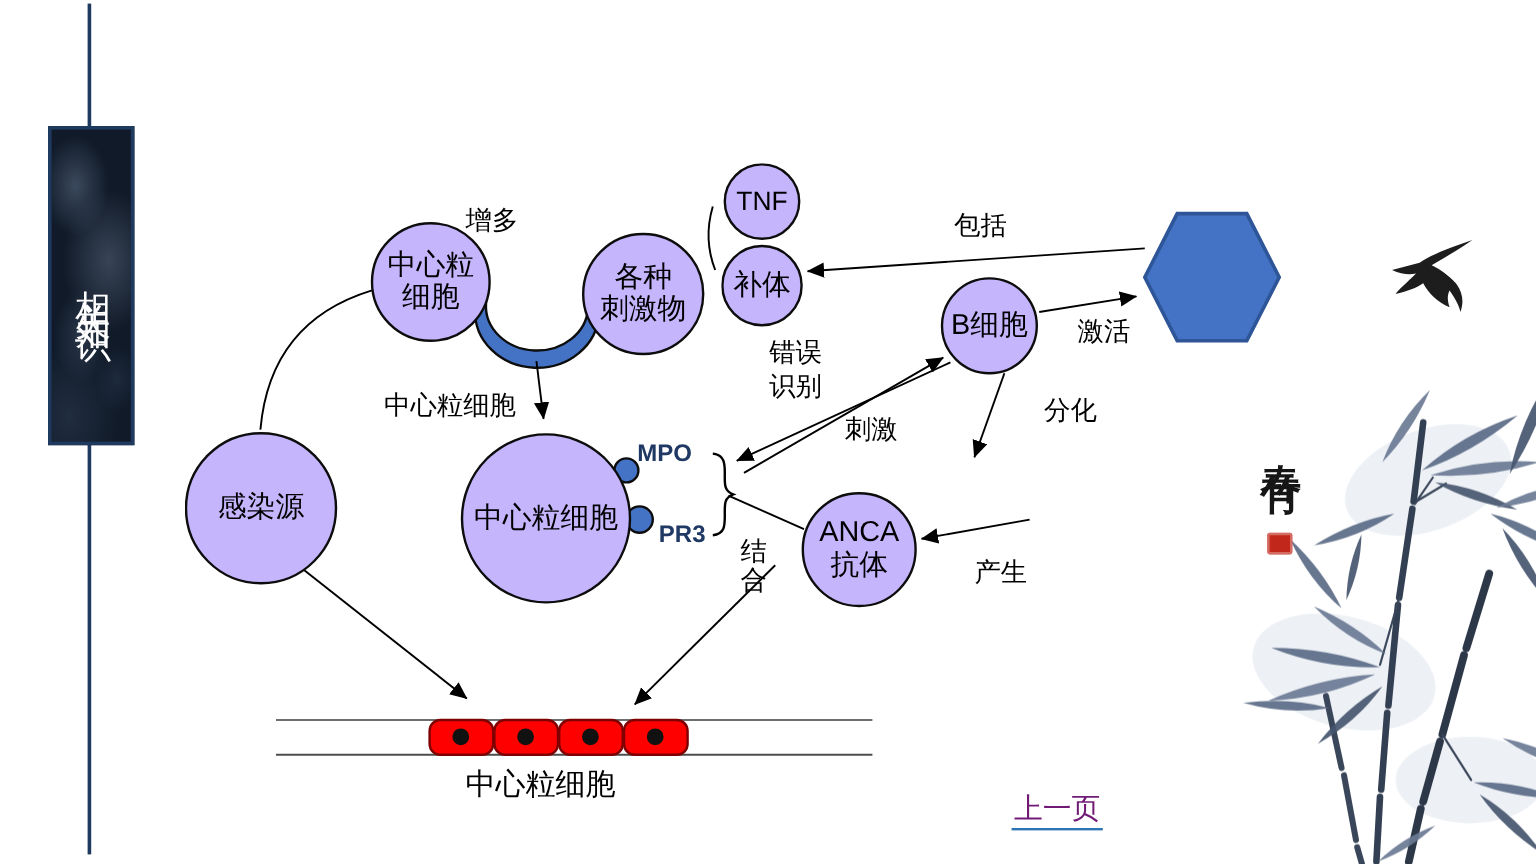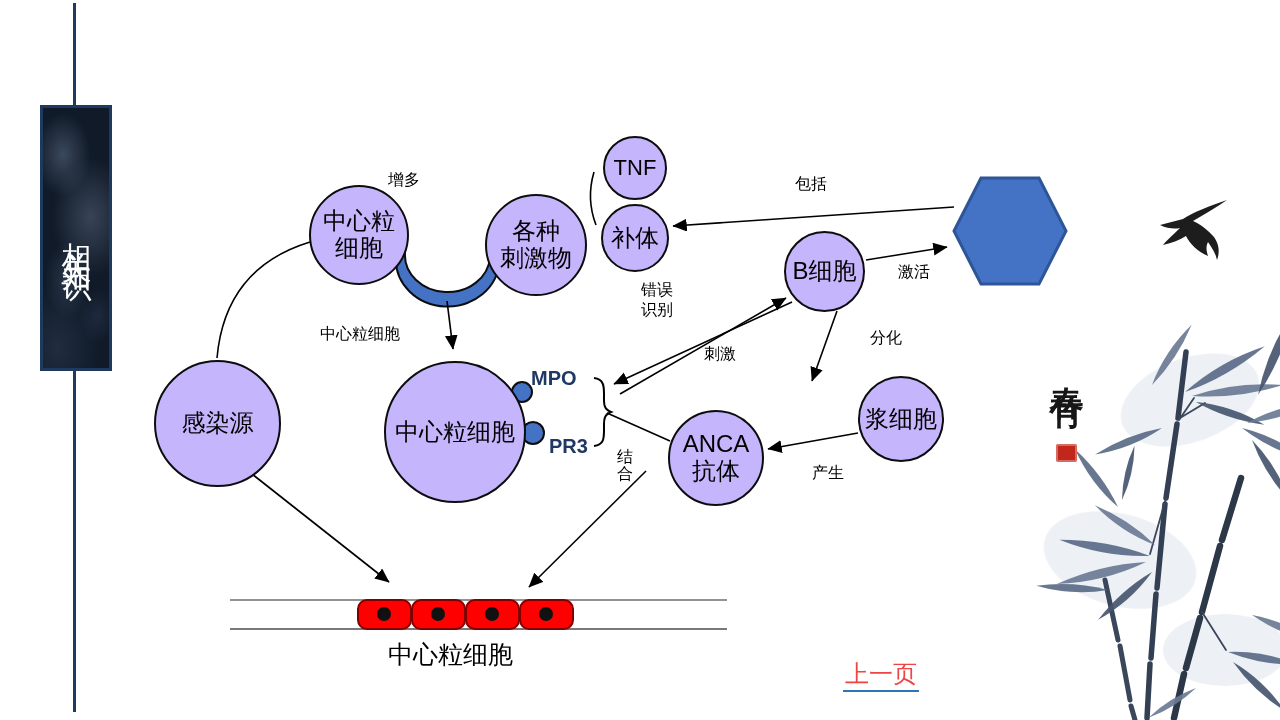--- a/index.html
+++ b/index.html
@@ -18,23 +18,23 @@
   .banner-title{width:100%;height:100%;display:flex;align-items:center;justify-content:center;
           writing-mode:vertical-rl;letter-spacing:10px;color:#fff;font-size:30px;
           font-family:"DejaVu Serif",serif;}
   svg.layer{position:absolute;left:0;top:0;z-index:1;}
   .node{position:absolute;box-sizing:border-box;background:#c4b5fd;border:2px solid #0d0d0d;
         border-radius:50%;display:flex;align-items:center;justify-content:center;
         text-align:center;white-space:pre-line;font-size:24px;line-height:1.12;z-index:2;}
   .hexlabel{position:absolute;left:954px;top:178px;width:112px;height:107px;display:flex;
         align-items:center;justify-content:center;text-align:center;white-space:pre-line;
         font-size:24px;line-height:1.1;z-index:2;}
-  .lbl{position:absolute;font-size:16px;line-height:1.28;white-space:pre-line;z-index:2;}
+  .lbl{position:absolute;font-size:22px;line-height:1.28;white-space:pre-line;z-index:2;}
   .marker-lbl{color:#1F3864;font-weight:bold;font-size:20px;}
-  .link{position:absolute;left:843px;top:658px;font-size:24px;color:#ef4444;z-index:2;
+  .link{position:absolute;left:843px;top:658px;font-size:24px;color:#701a75;z-index:2;
         text-decoration:none;border-bottom:2px solid #2E75B6;padding:0 2px;cursor:pointer;}
   .callig{position:absolute;left:1044px;top:360px;writing-mode:vertical-rl;font-size:34px;
         font-weight:bold;letter-spacing:8px;color:#161616;font-family:"DejaVu Serif",serif;z-index:2;}
   .seal{position:absolute;left:1056px;top:444px;width:21px;height:18px;background:#c2271b;
         border-radius:2px;box-shadow:inset 0 0 0 2px rgba(255,255,255,.32);z-index:2;}
 </style>
 </head>
 <body>
 
 <div class="slide">
@@ -153,21 +153,20 @@
     </g>
   </svg>
 
   <div class="node" style="left:309px;top:185px;width:100px;height:100px">中心粒
 细胞</div>
   <div class="node" style="left:485px;top:194px;width:102px;height:102px">各种
 刺激物</div>
   <div class="node" style="left:603px;top:136px;width:64px;height:64px;font-size:22px">TNF</div>
   <div class="node" style="left:601px;top:204px;width:68px;height:68px">补体</div>
   <div class="node" style="left:784px;top:231px;width:81px;height:81px">B细胞</div>
-  <div class="node" style="left:858px;top:376px;width:86px;height:86px">浆细胞</div>
   <div class="node" style="left:668px;top:410px;width:96px;height:96px">ANCA
 抗体</div>
   <div class="node" style="left:154px;top:360px;width:127px;height:127px">感染源</div>
   <div class="node" style="left:384px;top:361px;width:142px;height:142px">中心粒细胞</div>
 
 
   <div class="lbl" style="left:388px;top:170px">增多</div>
   <div class="lbl" style="left:320px;top:324px">中心粒细胞</div>
   <div class="lbl" style="left:795px;top:174px">包括</div>
   <div class="lbl" style="left:898px;top:262px">激活</div>

